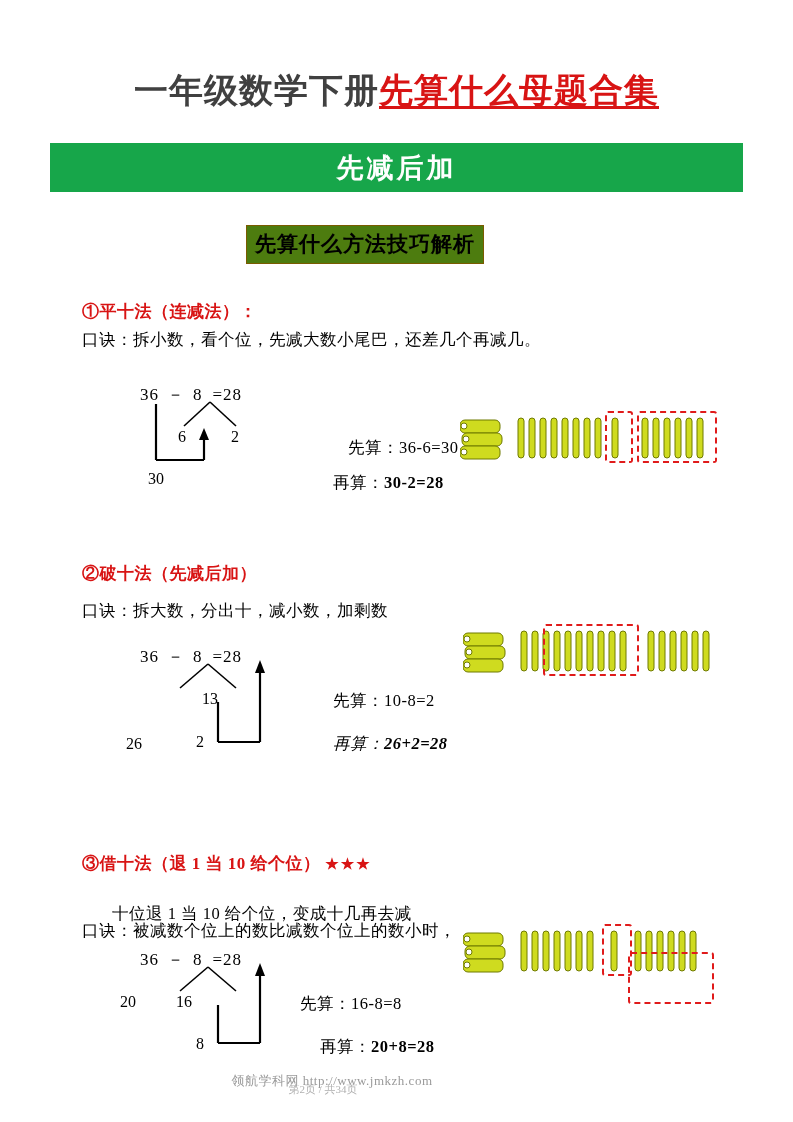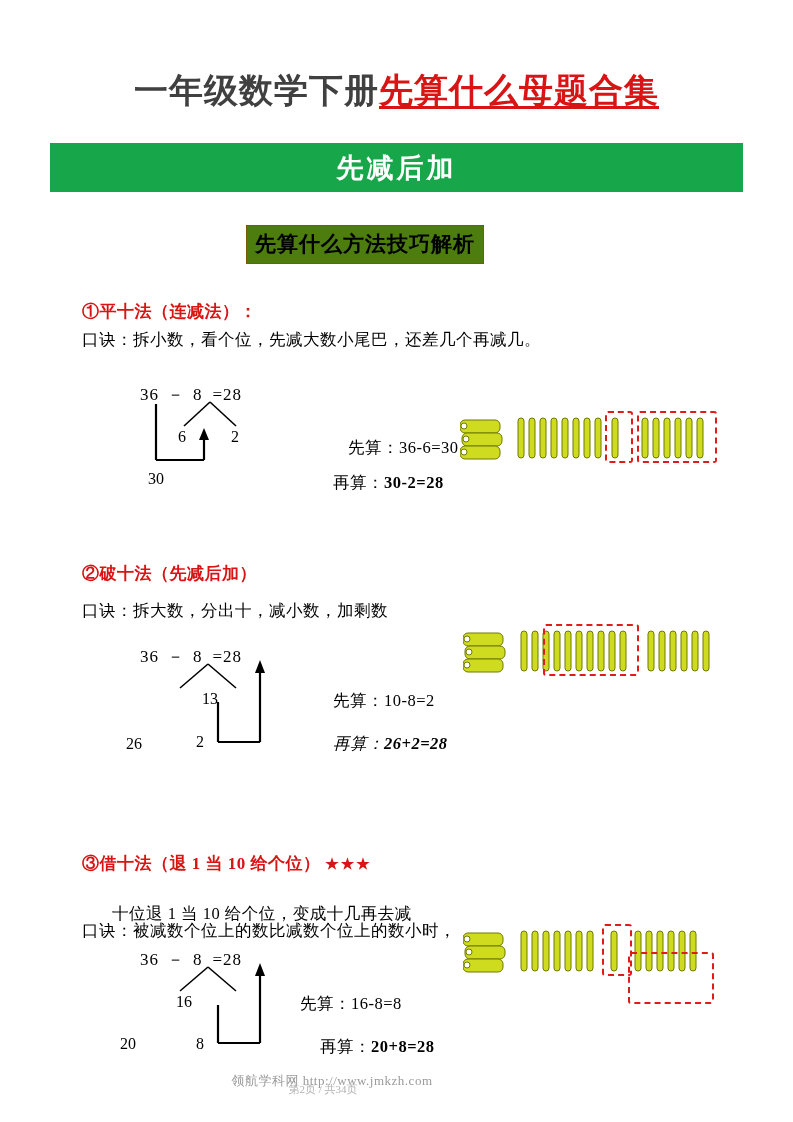--- a/index.html
+++ b/index.html
@@ -315,21 +315,21 @@
   </div>
 
   <svg class="deco" style="left:120px; top:963px;" width="170" height="100">
     <line x1="88" y1="4" x2="60" y2="28" stroke="#000" stroke-width="1.6"></line>
     <line x1="88" y1="4" x2="116" y2="28" stroke="#000" stroke-width="1.6"></line>
     <line x1="98" y1="42" x2="98" y2="80" stroke="#000" stroke-width="2.2"></line>
     <line x1="98" y1="80" x2="140" y2="80" stroke="#000" stroke-width="2.2"></line>
     <line x1="140" y1="80" x2="140" y2="10" stroke="#000" stroke-width="2.2"></line>
     <polygon points="140,0 135,13 145,13" fill="#000"></polygon>
   </svg>
-  <div class="num" style="left:120px; top:1035px;">20</div>
+  <div class="num" style="left:120px; top:993px;">20</div>
   <div class="num" style="left:176px; top:993px;">16</div>
   <div class="num" style="left:196px; top:1035px;">8</div>
 
   <div class="calc-line" style="left:300px; top:993px;">
     <span>先算：</span><span>16-8=8</span>
   </div>
   <div class="calc-line" style="left:320px; top:1036px;">
     <span>再算：</span><b>20+8=28</b>
   </div>
 

